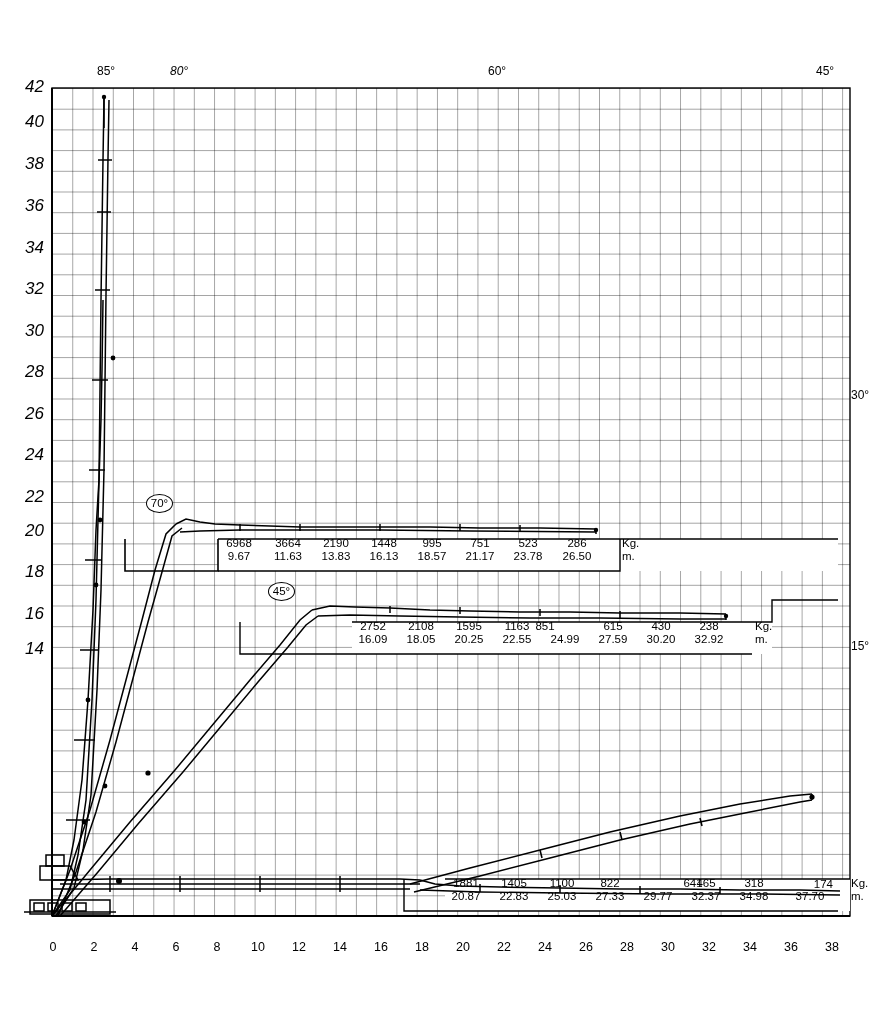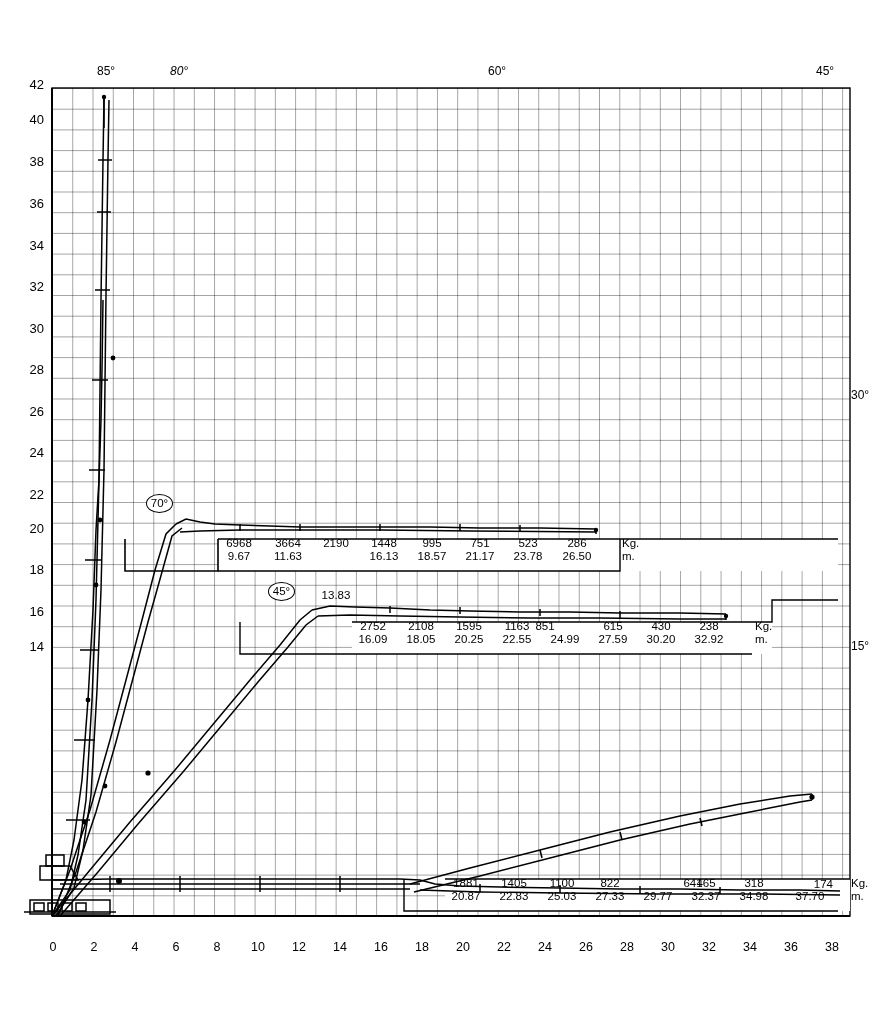--- a/index.html
+++ b/index.html
@@ -1,19 +1,19 @@
 <!DOCTYPE html>
 <html><head>
 <meta charset="utf-8">
 <style>
   html,body{margin:0;padding:0;background:#ffffff;}
   body{width:880px;height:1024px;font-family:"Liberation Sans",sans-serif;color:#000;}
   #stage{position:relative;width:880px;height:1024px;overflow:hidden;}
   .tick-label{position:absolute;font-size:12.5px;color:#000;text-align:center;}
-  .axis-y-label{position:absolute;font-size:13px;text-align:right;}
+  .axis-y-label{position:absolute;font-size:17px;text-align:right;font-style:italic;}
   .angle-label{position:absolute;font-size:12px;}
   .angle-bubble{position:absolute;font-size:11.5px;border:1.4px solid #000;border-radius:50%;width:25px;height:17px;line-height:17px;text-align:center;background:#fff;}
   .datacol{position:absolute;font-size:11.5px;line-height:13.5px;text-align:center;white-space:nowrap;}
   .unitcol{position:absolute;font-size:11.5px;line-height:13.5px;text-align:left;white-space:nowrap;}
   svg{position:absolute;left:0;top:0;}
 </style>
 </head>
 <body>
 
 <div id="stage">
@@ -177,21 +177,21 @@
   <div class="tick-label" style="left:779px;top:940px;width:24px;">36</div>
   <div class="tick-label" style="left:820px;top:940px;width:24px;">38</div>
 
   <div class="datacol" style="left:216px;top:537px;width:46px;">6968</div>
   <div class="datacol" style="left:216px;top:550px;width:46px;">9.67</div>
 
   <div class="datacol" style="left:265px;top:537px;width:46px;">3664</div>
   <div class="datacol" style="left:265px;top:550px;width:46px;">11.63</div>
 
   <div class="datacol" style="left:313px;top:537px;width:46px;">2190</div>
-  <div class="datacol" style="left:313px;top:550px;width:46px;margin-top:39px;">13.83</div>
+  <div class="datacol" style="left:313px;top:550px;width:46px;">13.83</div>
 
   <div class="datacol" style="left:361px;top:537px;width:46px;">1448</div>
   <div class="datacol" style="left:361px;top:550px;width:46px;">16.13</div>
 
   <div class="datacol" style="left:409px;top:537px;width:46px;">995</div>
   <div class="datacol" style="left:409px;top:550px;width:46px;">18.57</div>
 
   <div class="datacol" style="left:457px;top:537px;width:46px;">751</div>
   <div class="datacol" style="left:457px;top:550px;width:46px;">21.17</div>
 

